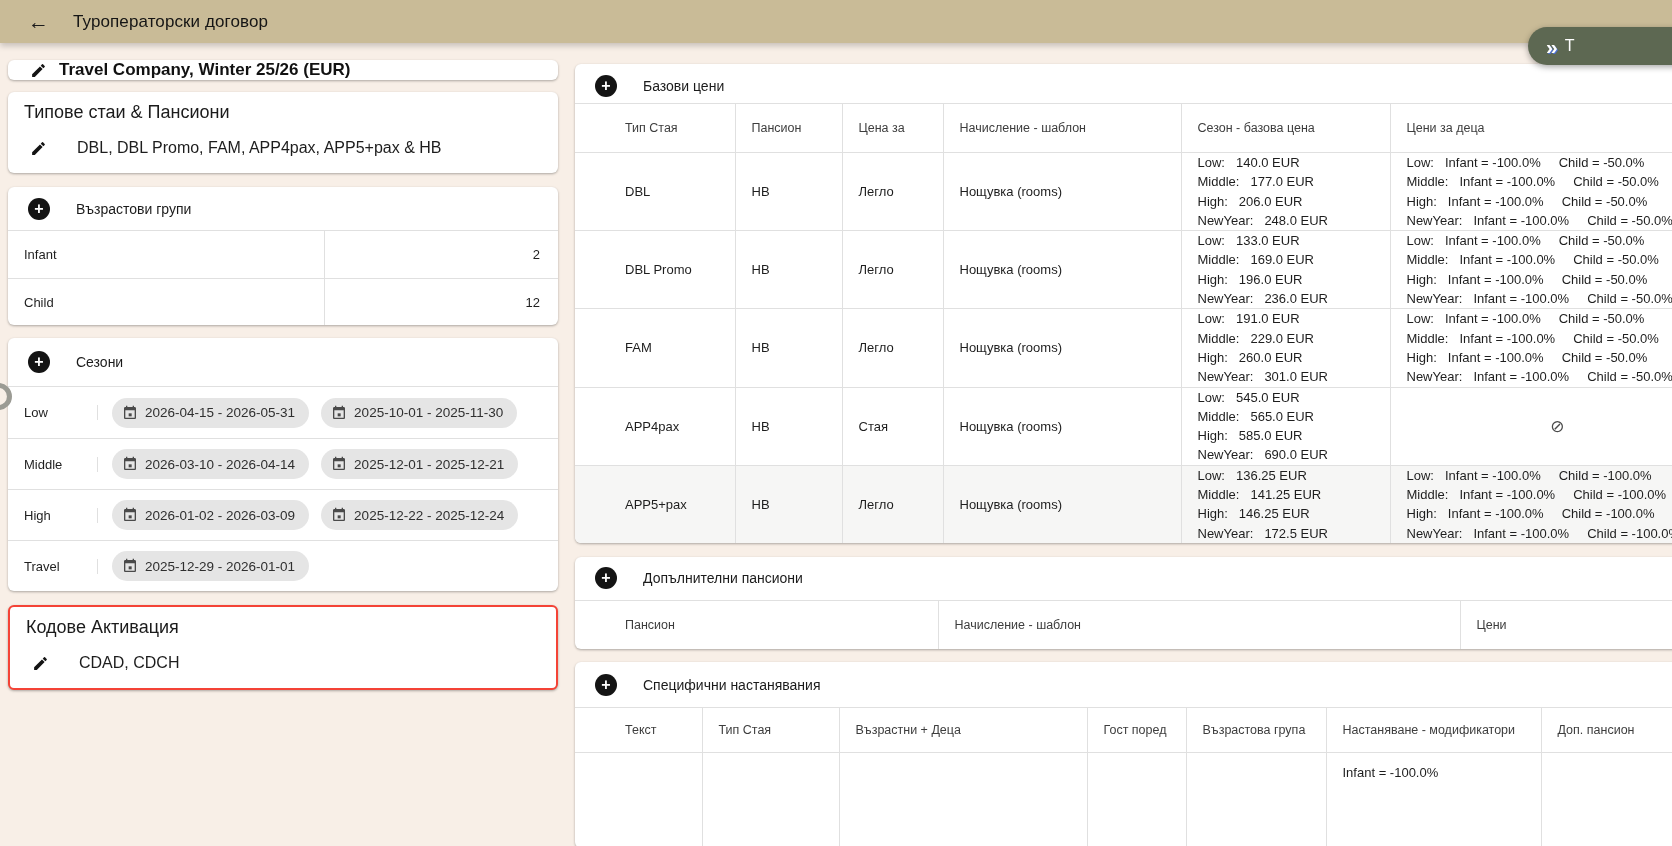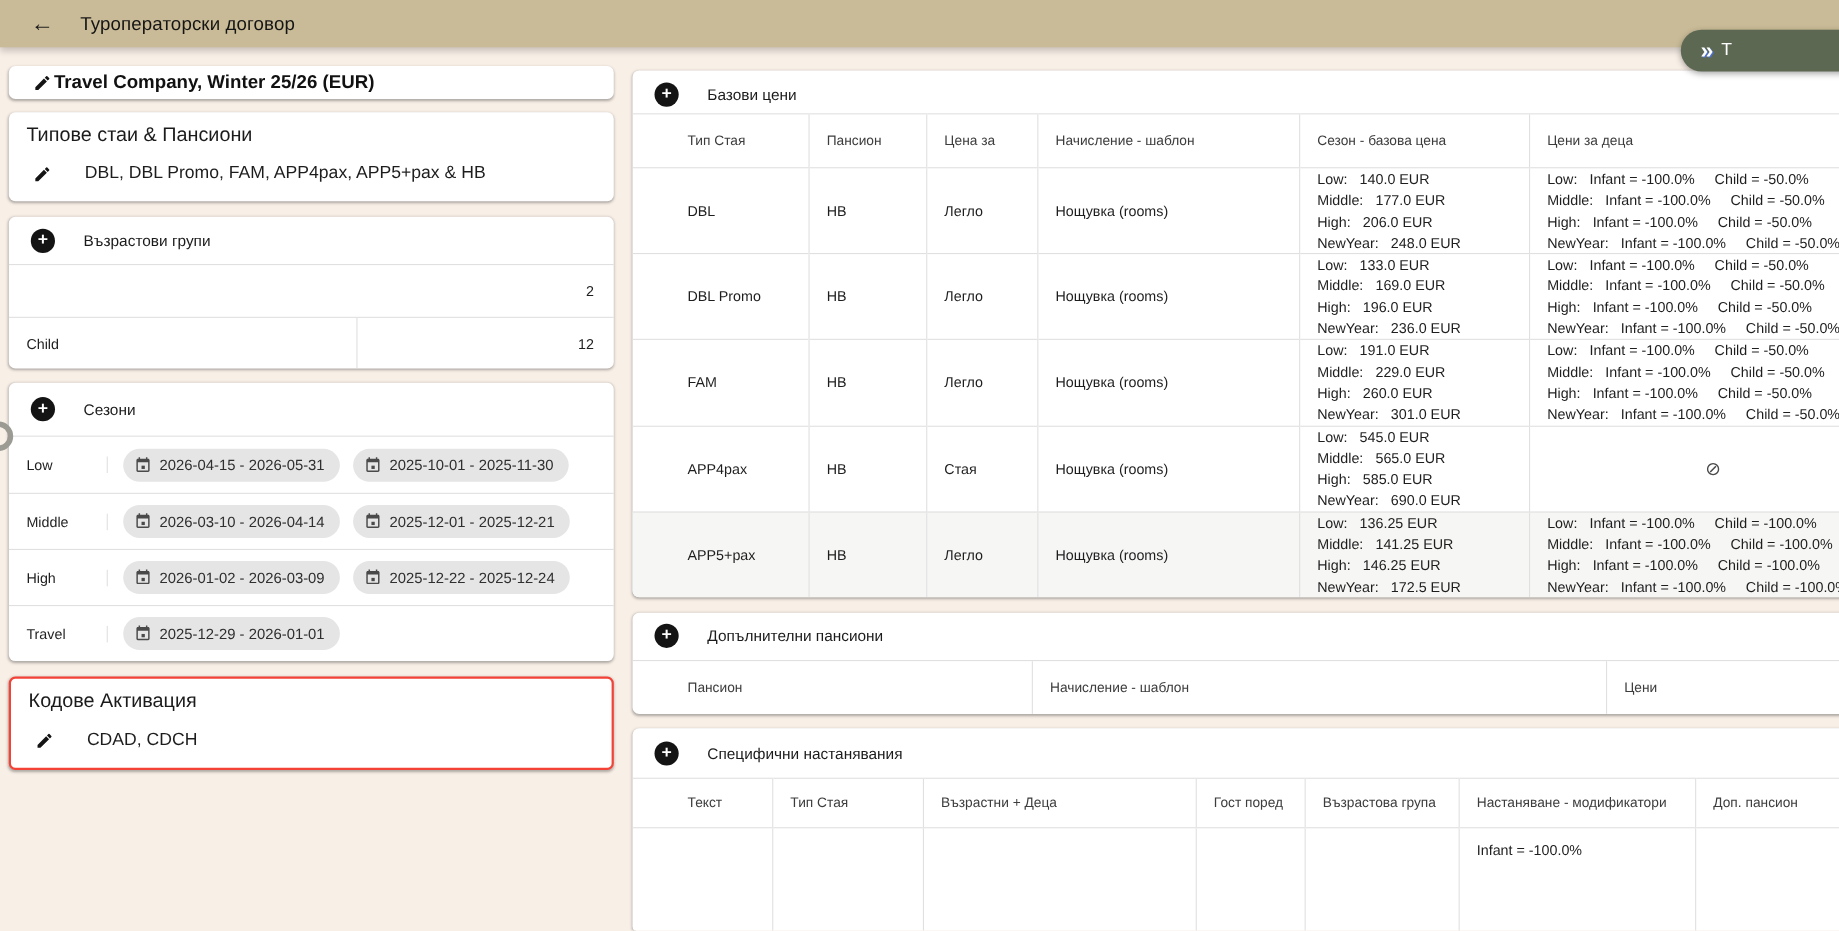--- a/index.html
+++ b/index.html
@@ -65,22 +65,22 @@
     padding:0; flex:0 0 auto;
   }
   .section-head {
     display:flex; align-items:center; gap:26px;
     padding:0 0 0 20px;
   }
   .section-title { font-size:14px; font-weight:400; color:#1b1b1b; }
 
   
   .contract-card {
-    margin-top:17px; height:30px;
-    display:flex; align-items:center; gap:2px;
+    margin-top:17px; height:20px;
+    display:flex; align-items:center; gap:12px;
     padding:0 16px 0 22px;
   }
   .contract-title { font-size:17px; font-weight:700; color:#111; }
 
   
   .info-card { margin-top:12px; padding:10px 16px 16px 16px; }
   .info-card .info-title { font-size:18px; font-weight:400; color:#1b1b1b; }
   .desc-row { display:flex; align-items:center; margin-top:16px; padding-left:6px; gap:30px; }
   .desc-text { font-size:16px; color:#1d1d1d; }
   .codes-card { margin-top:14px; border:2px solid #f44336; }
@@ -178,20 +178,21 @@
     </div>
   </div>
 
   <div class="card ages-card table-card">
     <div class="section-head">
       <button class="plus-btn">+</button>
       <span class="section-title">Възрастови групи</span>
     </div>
     <div id="age-rows">
         <div class="age-row">
+          <div class="age-label">Infant</div>
           <div class="age-value">2</div>
         </div>
         <div class="age-row">
           <div class="age-label">Child</div>
           <div class="age-value">12</div>
         </div>
       </div>
   </div>
 
   <div class="card seasons-card table-card">

